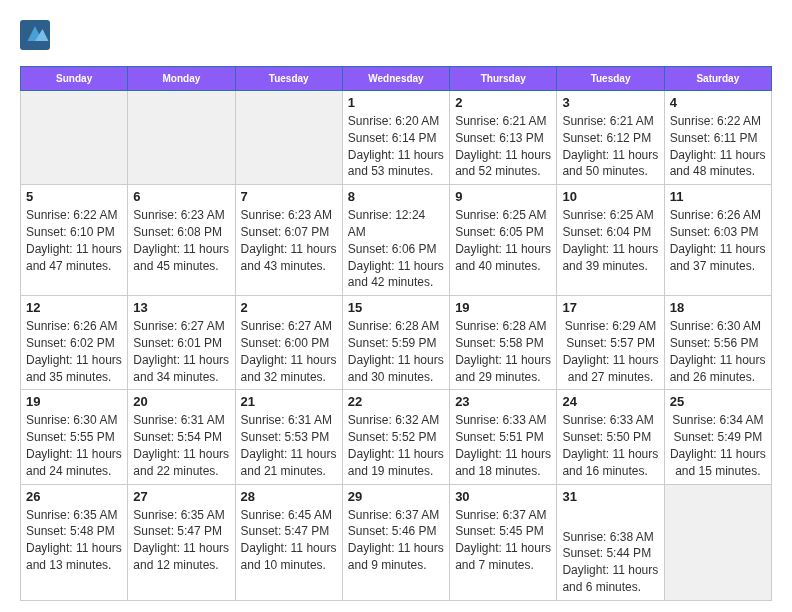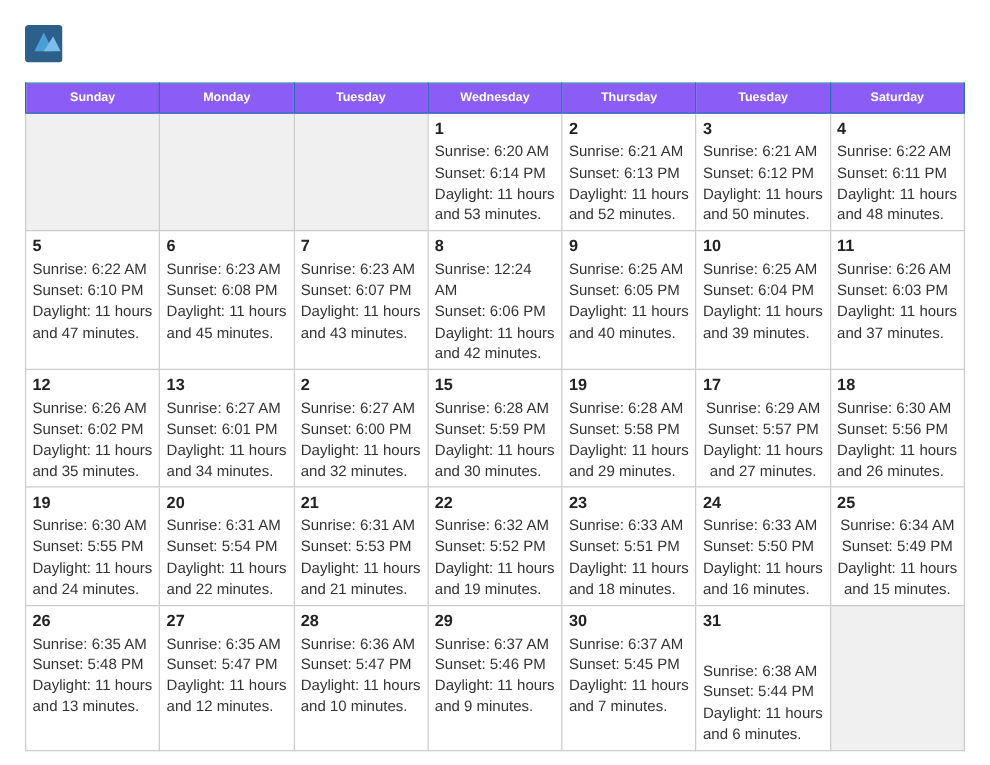--- a/index.html
+++ b/index.html
@@ -317,21 +317,21 @@
         </td>
         <td>
           <div class="day-num">27</div>
           <div class="day-info" style="white-space: pre-line;">Sunrise: 6:35 AM
 Sunset: 5:47 PM
 Daylight: 11 hours
 and 12 minutes.</div>
         </td>
         <td>
           <div class="day-num">28</div>
-          <div class="day-info" style="white-space: pre-line;">Sunrise: 6:36 AM
+          <div class="day-info" style="white-space: pre-line;">Sunrise: 6:45 AM
 Sunset: 5:47 PM
 Daylight: 11 hours
 and 10 minutes.</div>
         </td>
         <td>
           <div class="day-num">29</div>
           <div class="day-info" style="white-space: pre-line;">Sunrise: 6:37 AM
 Sunset: 5:46 PM
 Daylight: 11 hours
 and 9 minutes.</div>

